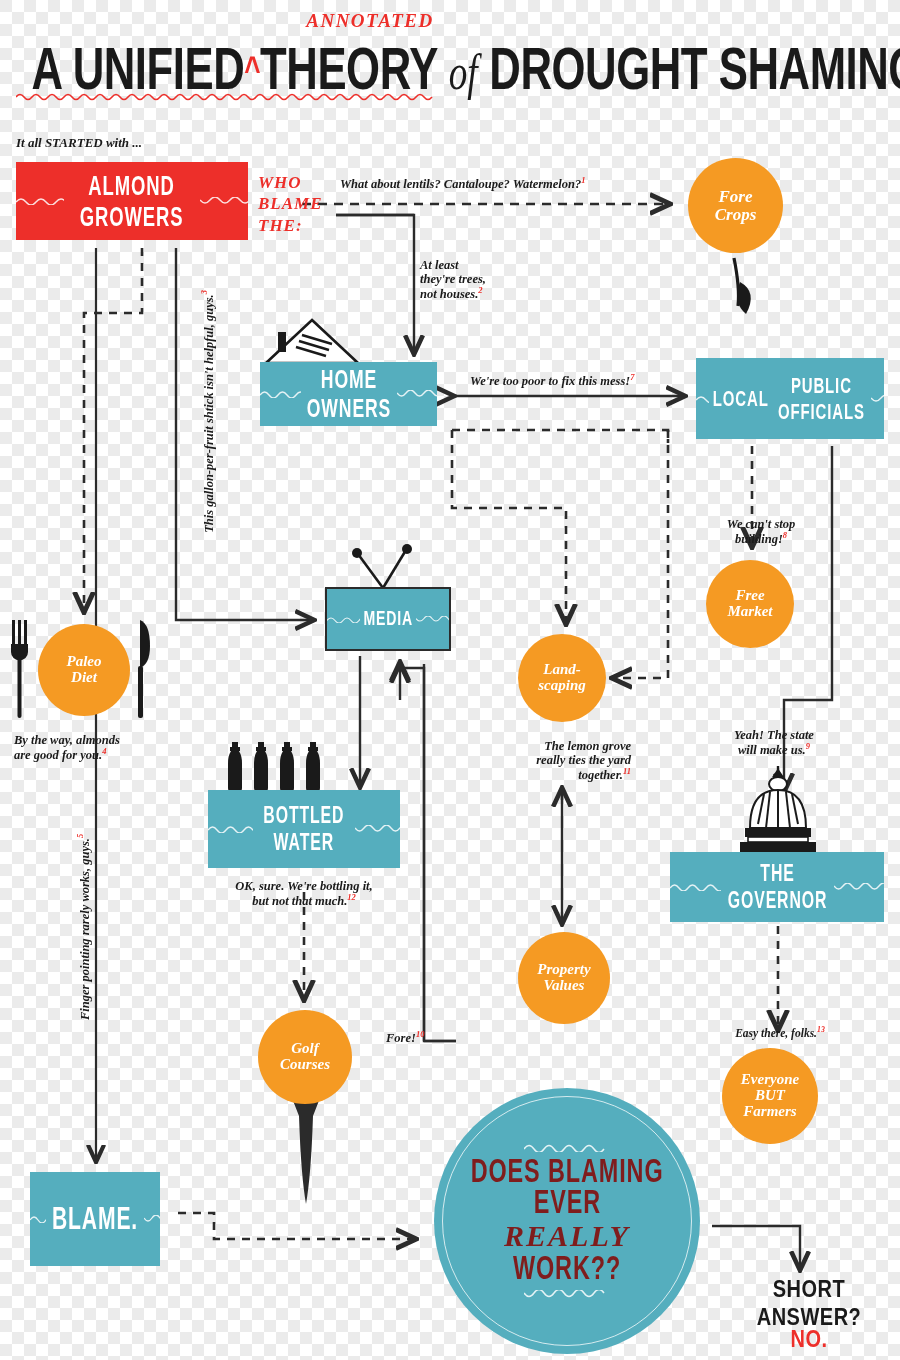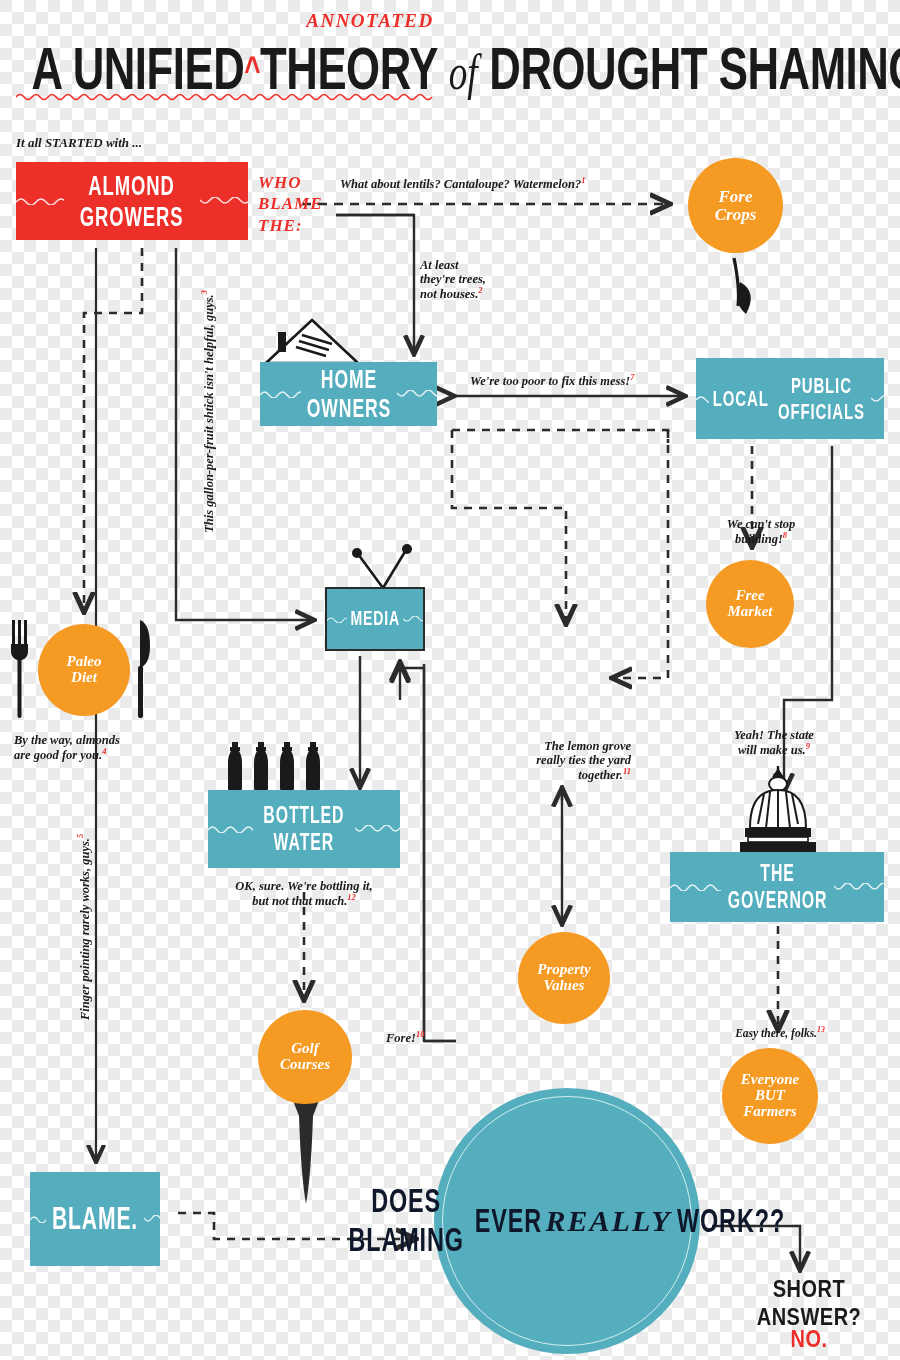--- a/index.html
+++ b/index.html
@@ -82,21 +82,21 @@
   }
   .box .lbl { transform: scaleY(1.3) scaleX(0.88); transform-origin: center; }
   .box .wv { opacity: .85; }
 
   .red  { background: #ED2F2A; }
   .teal { background: #55AEBE; }
 
   #almond-growers { left: 16px; top: 162px; width: 232px; height: 78px; font-size: 21px; }
   #home-owners    { left: 260px; top: 362px; width: 177px; height: 64px; font-size: 20px; }
   #local-officials{ left: 696px; top: 358px; width: 188px; height: 81px; font-size: 17px; }
-  #media          { left: 325px; top: 587px; width: 100px; height: 64px; font-size: 16px;
+  #media          { left: 325px; top: 587px; width: 126px; height: 64px; font-size: 16px;
                     border: 2px solid #2b2b2b; }
   #bottled-water  { left: 208px; top: 790px; width: 192px; height: 78px; font-size: 18px; }
   #the-governor   { left: 670px; top: 852px; width: 214px; height: 70px; font-size: 18px; }
   #blame-box      { left: 30px; top: 1172px; width: 130px; height: 94px; font-size: 24px; }
 
   
   .badge {
     border-radius: 50%;
     background: #F59A23;
     color: #ffffff;
@@ -120,22 +120,22 @@
   #landscaping   { left: 518px; top: 634px; width: 88px; height: 88px; font-size: 15px; }
   #golf-courses  { left: 258px; top: 1010px; width: 94px; height: 94px; font-size: 15px; }
   #property-values{ left: 518px; top: 932px; width: 92px; height: 92px; font-size: 15px; }
   #everyone-but  { left: 722px; top: 1048px; width: 96px; height: 96px; font-size: 15px; }
 
   
   #question-circle {
     left: 434px; top: 1088px; width: 266px; height: 266px;
     border-radius: 50%;
     background: #55AEBE;
-    color: #0f172a;
-    display: flex; 
+    color: #7f1d1d;
+    display: flex; flex-direction: column;
     align-items: center; justify-content: center;
     text-align: center;
     font-family: "Liberation Sans Narrow", "Liberation Sans", sans-serif;
     font-weight: bold;
     font-size: 26px;
     letter-spacing: 1px;
     line-height: 1.18;
   }
   #question-circle .inner-ring {
     position: absolute; inset: 8px;
@@ -442,20 +442,26 @@
     </div>
   </div>
 
   <div class="abs badge" id="free-market">
     <div>
       <div>Free</div>
       <div>Market</div>
     </div>
   </div>
 
+  <div class="abs badge starburst" id="landscaping">
+    <div>
+      <div>Land-</div>
+      <div>scaping</div>
+    </div>
+  </div>
 
   <div class="abs badge starburst" id="golf-courses">
     <div>
       <div>Golf</div>
       <div>Courses</div>
     </div>
   </div>
 
   <div class="abs badge starburst" id="property-values">
     <div>

